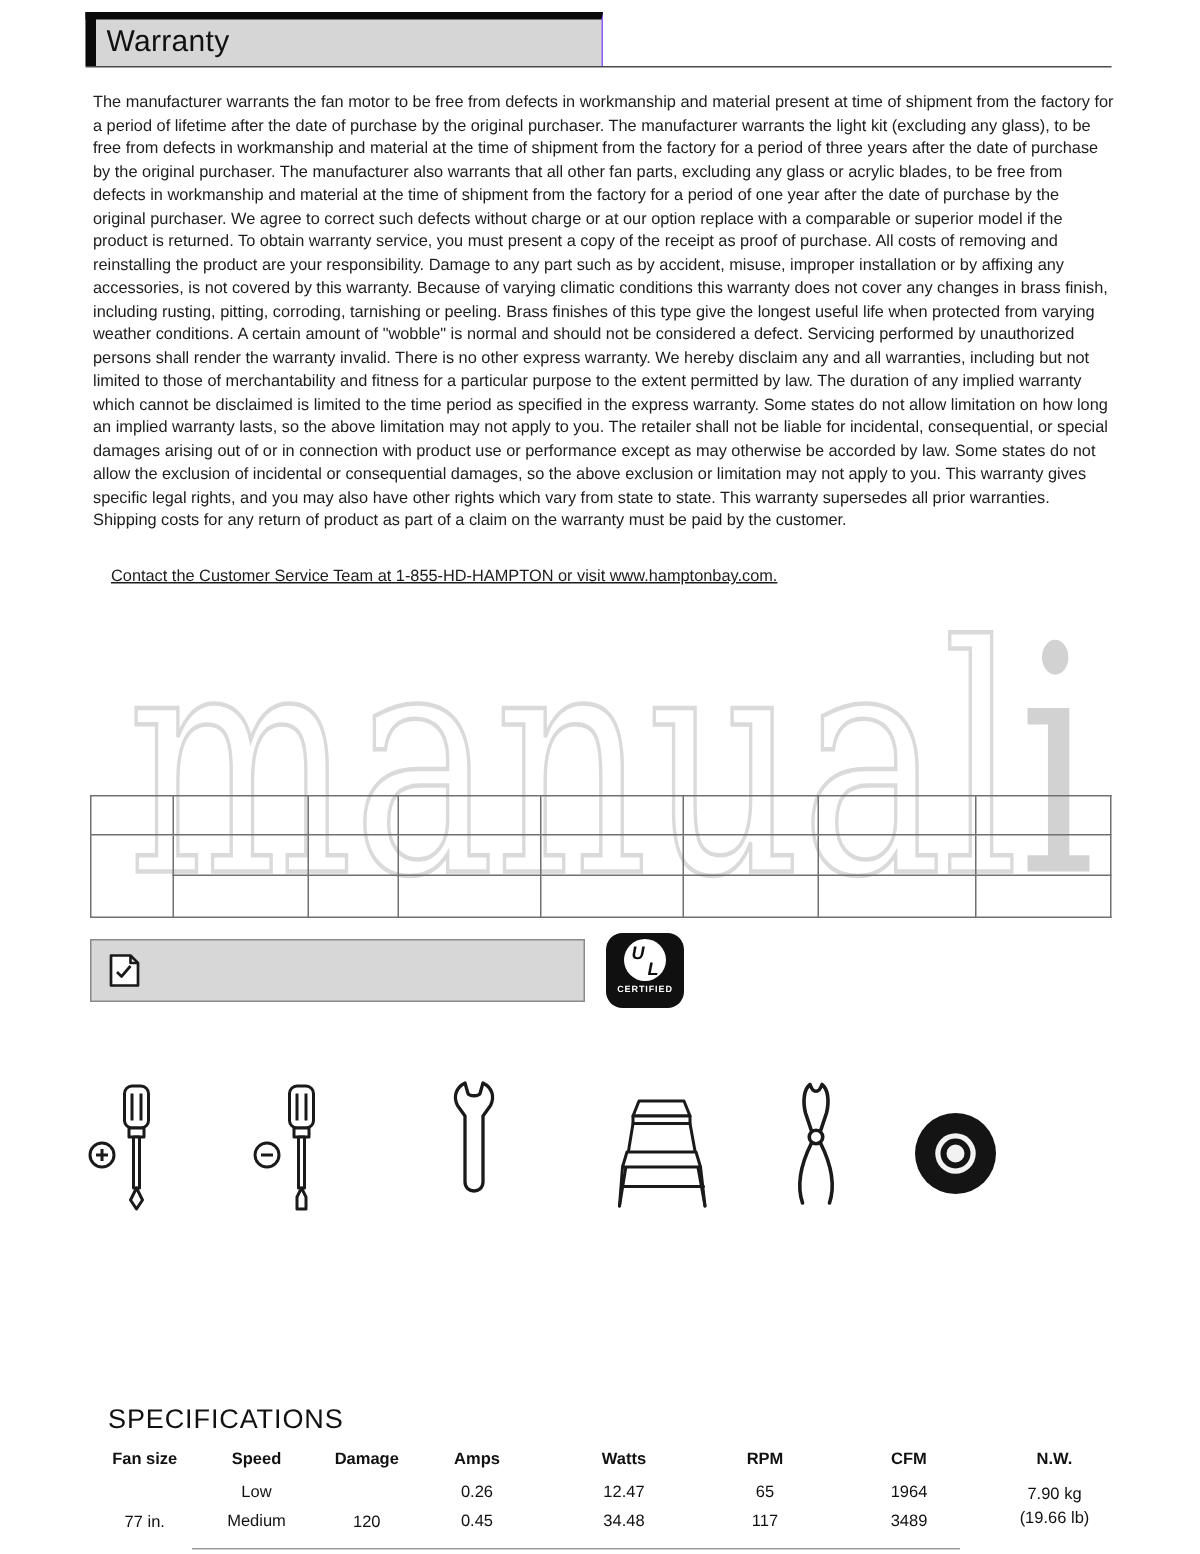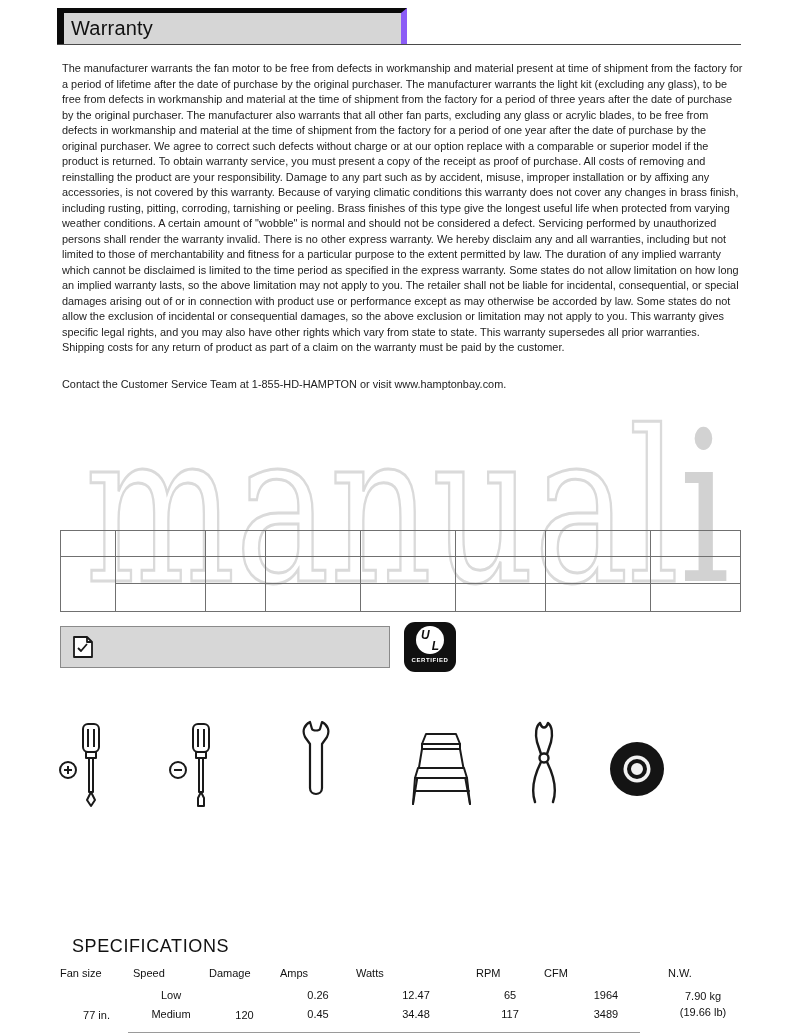--- a/index.html
+++ b/index.html
@@ -5,31 +5,31 @@
   html,body { margin:0; padding:0; background:#ffffff; }
   .page {
     position:relative; width:800px; height:1036px; background:#ffffff;
     font-family:"Liberation Sans", sans-serif; color:#1c1c1c; overflow:hidden;
   }
 
   
   .sec { position:absolute; left:57px; width:684px; border-bottom:1px solid #4a4a4a; z-index:3; }
   .sec .box {
     width:330px; height:31px; background:#d6d6d6;
-    border-top:5px solid #0a0a0a; border-left:7px solid #0a0a0a; border-right:6px solid #8b5cf6;
+    border-top:5px solid #0a0a0a; border-left:7px solid #0a0a0a; border-right:1px solid #8b5cf6;
     display:flex; align-items:center; padding-left:7px; box-sizing:content-box;
   }
   .sec .title { font-size:20px; color:#111; letter-spacing:0.2px; }
 
   
   .warranty-body {
     position:absolute; left:62px; top:61px; width:681px;
     font-size:10.9px; line-height:15.5px; color:#1d1d1d; text-align:left; z-index:2;
   }
-  .warranty-contact { position:absolute; left:62px; top:378px; font-size:10.9px; color:#1d1d1d; z-index:2; }
+  .warranty-contact { position:absolute; left:74px; top:378px; font-size:10.9px; color:#1d1d1d; z-index:2;text-decoration:underline; }
 
   
   .watermark { position:absolute; left:85px; top:416px; z-index:1; }
 
   
   .pre-table-wrap { position:absolute; left:60px; top:530px; z-index:2; }
   table.pre-table { border-collapse:collapse; background:transparent; }
   table.pre-table td { border:1px solid #707070; padding:0; background:transparent; }
 
   
@@ -55,21 +55,21 @@
   .t2 { left:168px; top:722px; }
   .t3 { left:296px; top:720px; }
   .t4 { left:400px; top:726px; }
   .t5 { left:520px; top:720px; }
   .t6 { left:608px; top:740px; }
 
   
   .spec-title { position:absolute; left:72px; top:936px; font-size:18px; letter-spacing:0.6px; color:#111; z-index:2; }
   .spec-wrap { position:absolute; left:60px; top:961px; z-index:2; }
   table.spec { border-collapse:collapse; }
-  table.spec th { font-weight:normal; font-size:11px; color:#111; height:24px; text-align:left; vertical-align:middle; padding:0; }
+  table.spec th { font-weight:bold; font-size:11px; color:#111; height:24px; text-align:center; vertical-align:middle; padding:0; }
   table.spec td { font-size:11px; color:#111; height:19px; text-align:center; vertical-align:middle; padding:0; }
   table.spec td.vb { vertical-align:bottom; padding-bottom:2px; }
   table.spec td.nw-cell { vertical-align:middle; line-height:16px; }
   .spec-bottom-rule { position:absolute; left:128px; top:1032px; width:512px; border-top:1px solid #9a9a9a; z-index:2; }
 </style>
 </head>
 <body>
 
 <div class="page">
 

